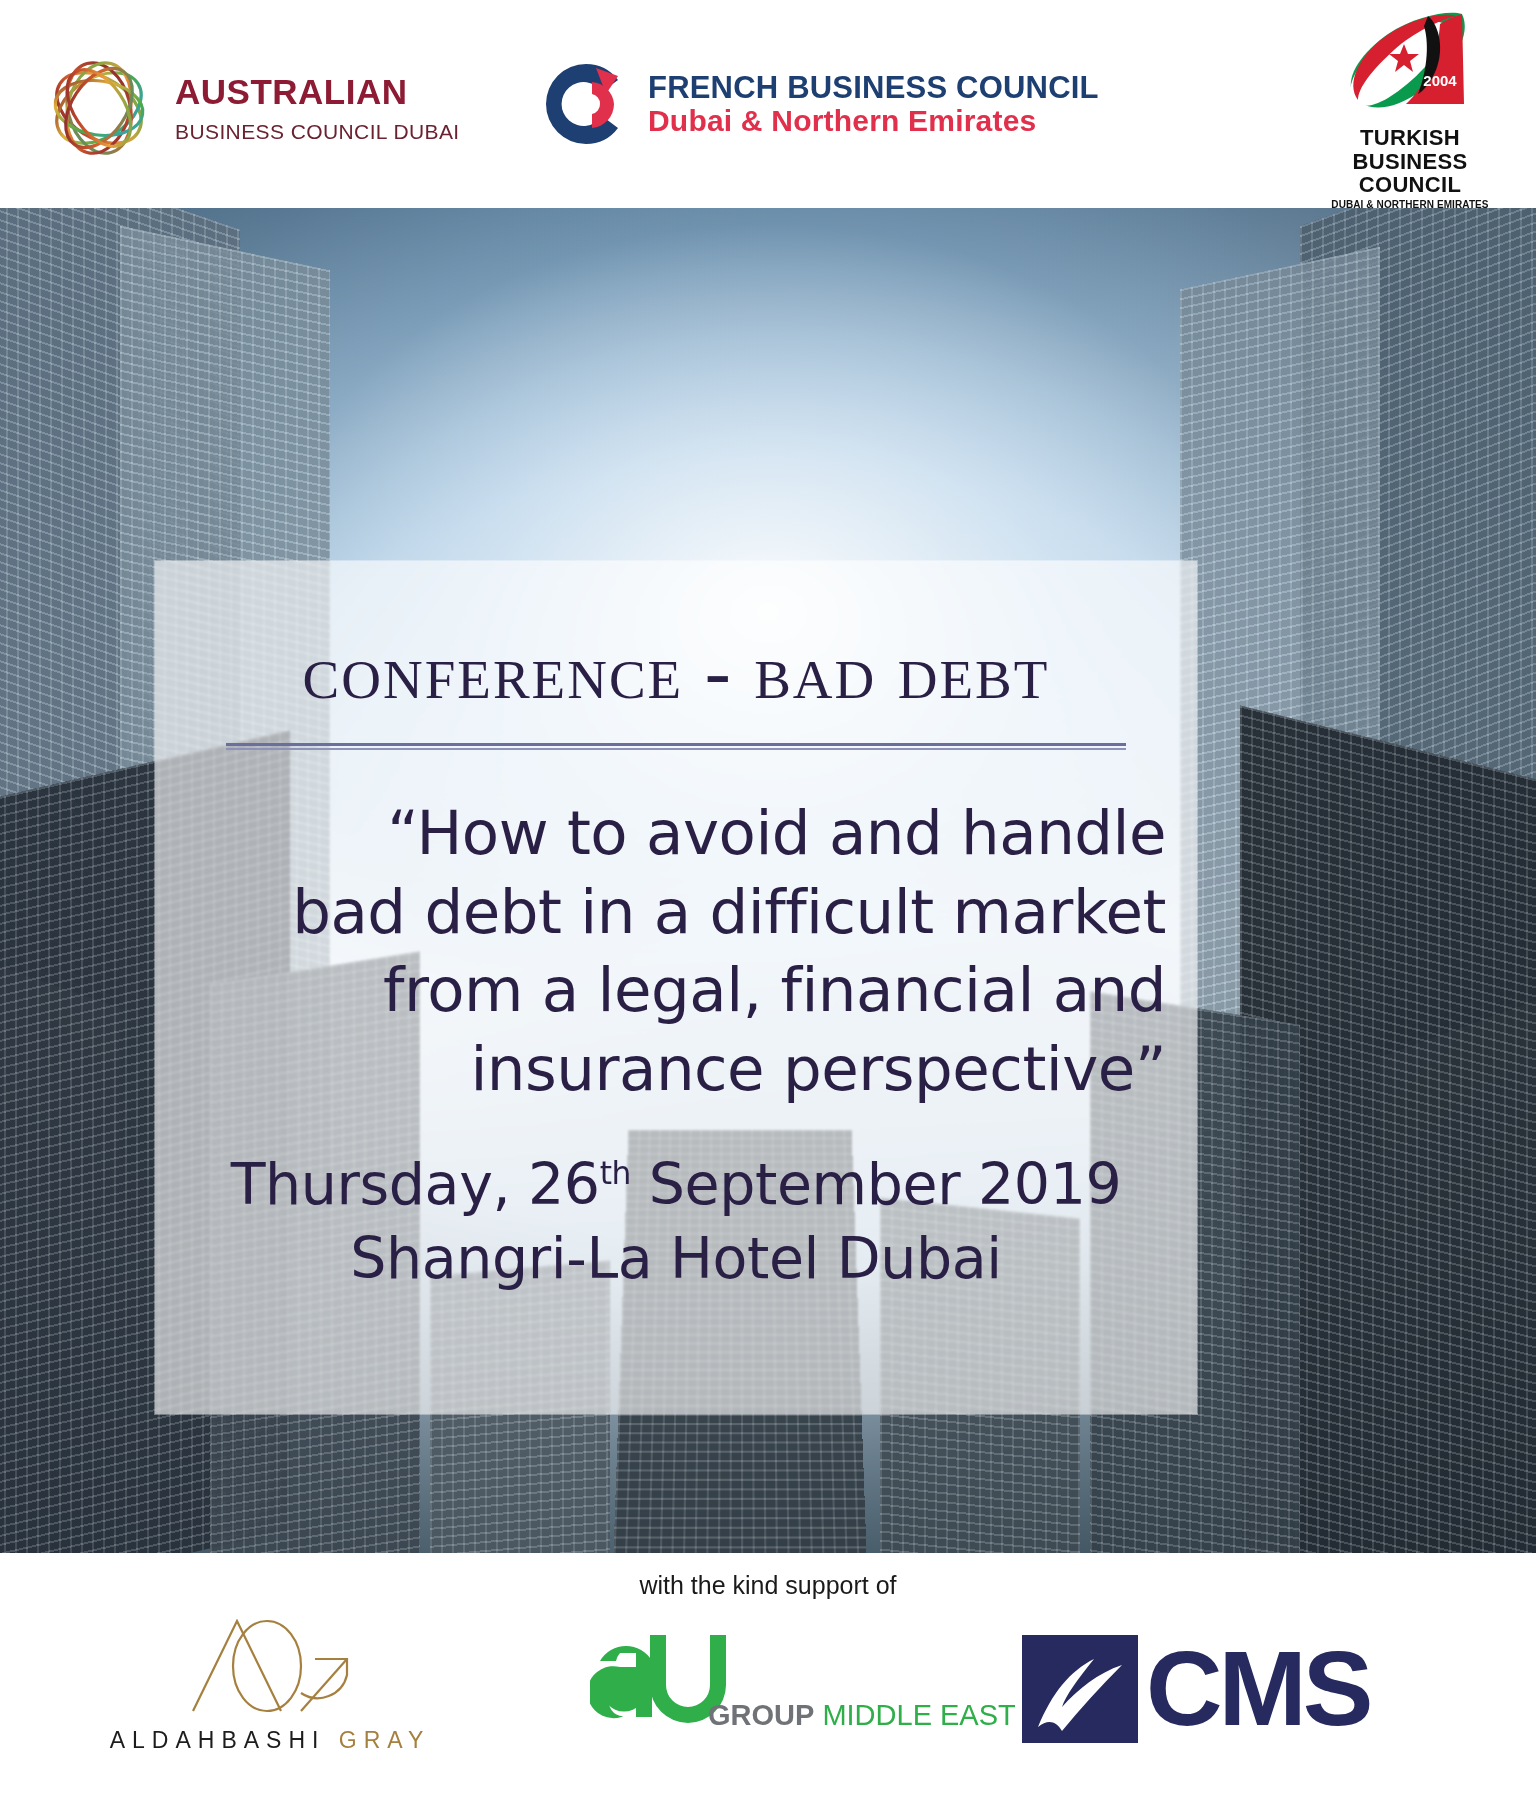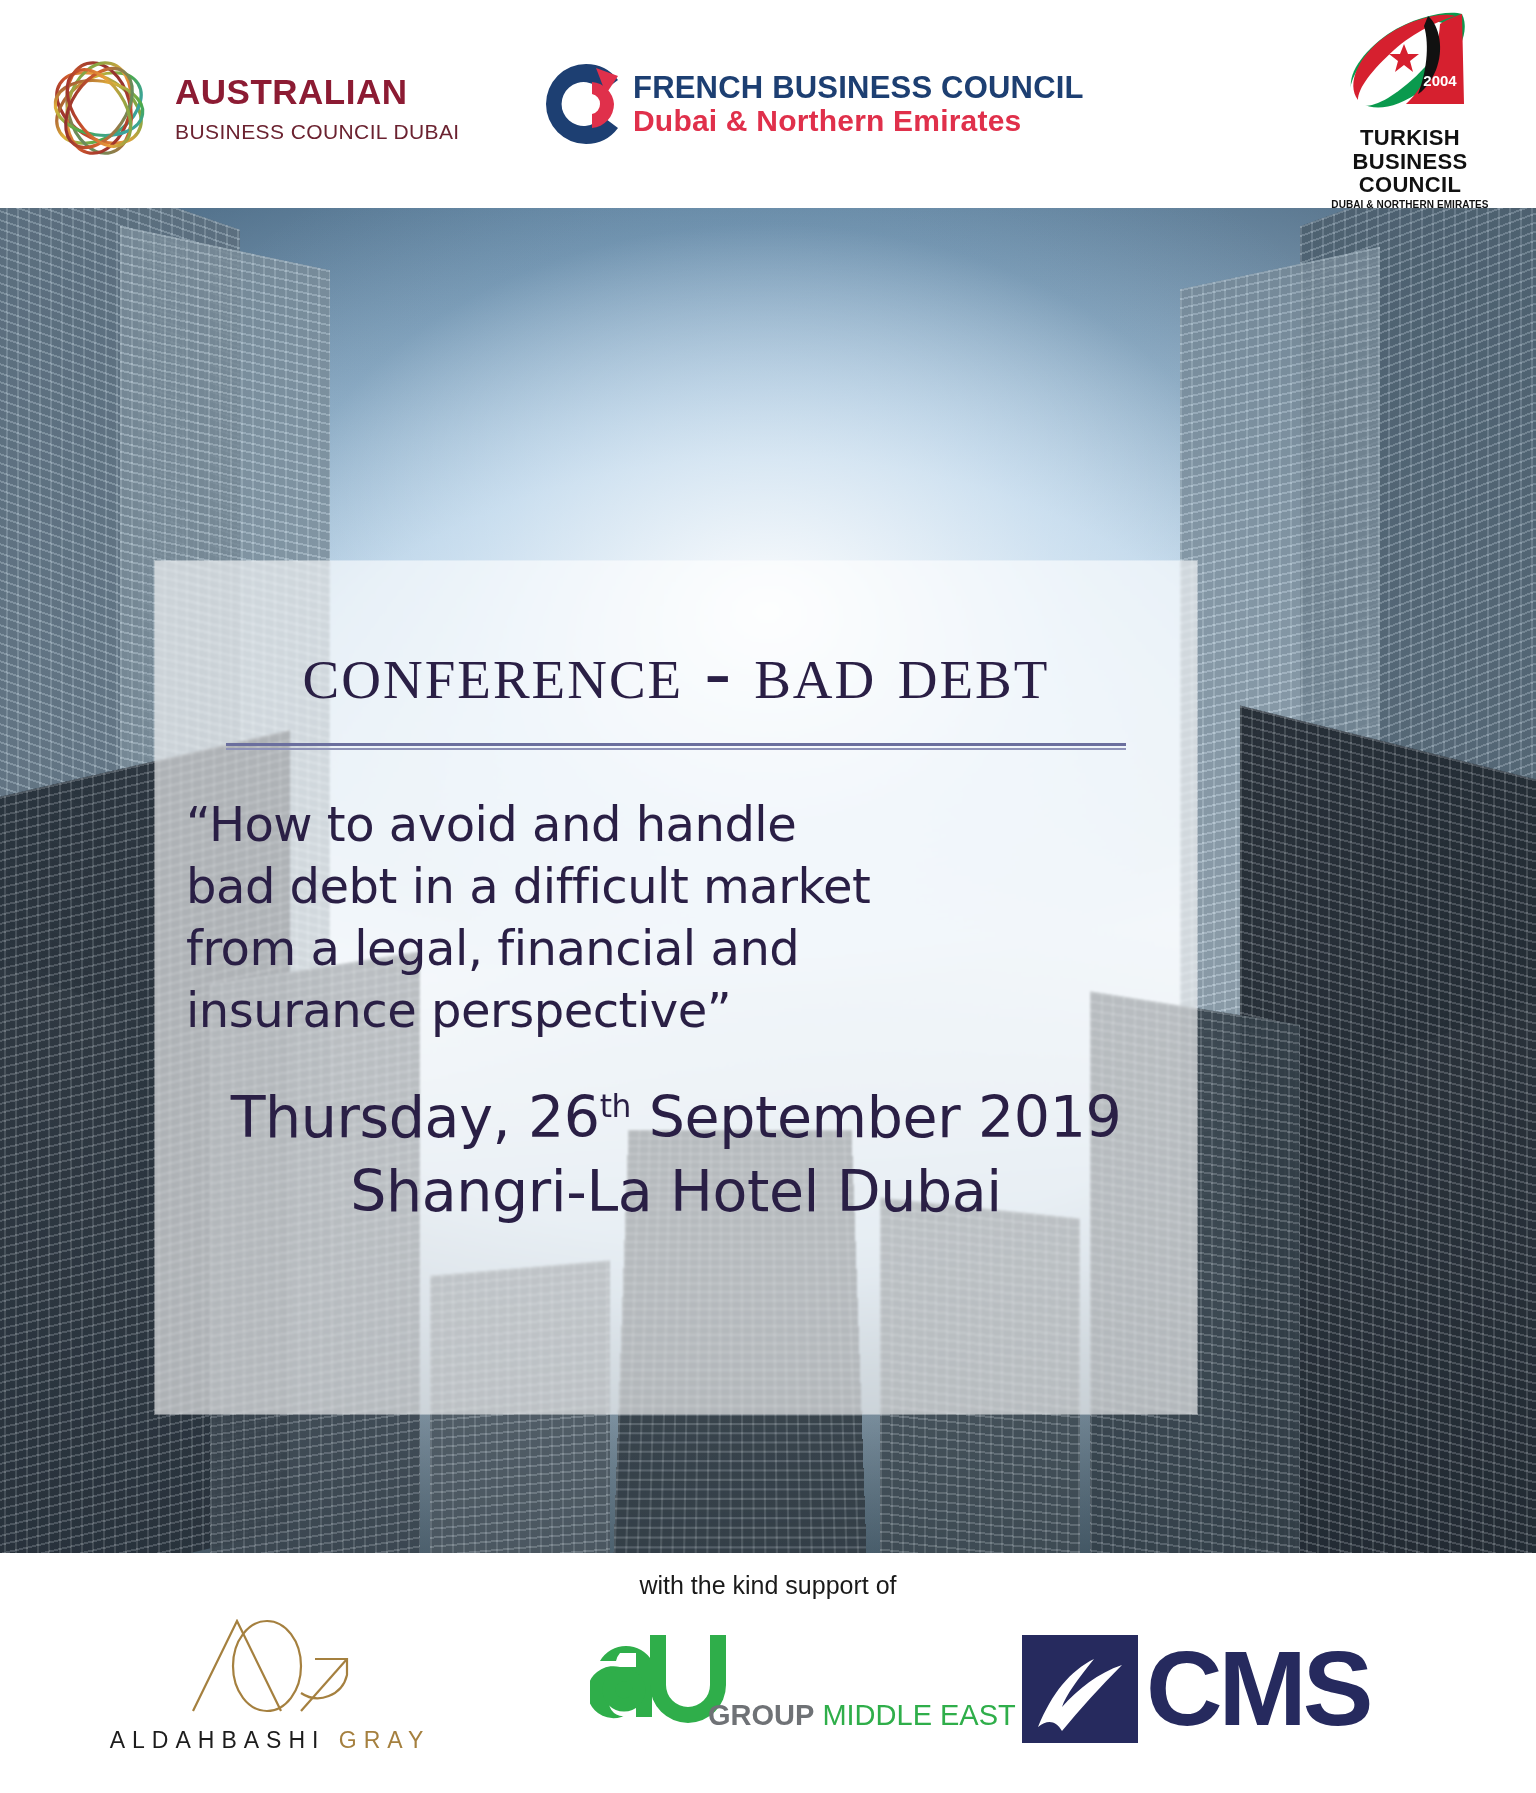--- a/index.html
+++ b/index.html
@@ -55,21 +55,21 @@
     margin-top: 12px;
     font-family: "Liberation Sans", sans-serif;
   }
 
   
   .fbc-logo {
     position: absolute;
     left: 540px; top: 58px;
     display: flex;
     align-items: center;
-    gap: 1px;
+    gap: 16px;
   }
   .fbc-mark { width: 92px; height: 92px; }
   .fbc-text { line-height: 1.08; }
   .fbc-line1 {
     font-size: 31px;
     font-weight: bold;
     color: #1d3f72;
     letter-spacing: 0.2px;
     font-family: "Liberation Sans", sans-serif;
   }
@@ -166,22 +166,22 @@
     width: 900px;
     height: 0;
     margin-top: 32px;
     border-top: 3px solid #6b6f9e;
     border-bottom: 2px solid #8e92b8;
     padding-top: 2px;
   }
   .card-quote {
     margin-top: 44px;
     width: 980px;
-    text-align: left;
-    font-size: 48px;
+    text-align: right;
+    font-size: 61px;
     line-height: 1.29;
     color: #2a1f45;
     font-family: "DejaVu Sans", sans-serif;
     font-weight: normal;
     letter-spacing: -0.5px;
   }
   .card-date {
     margin-top: 38px;
     text-align: center;
     font-size: 57px;

